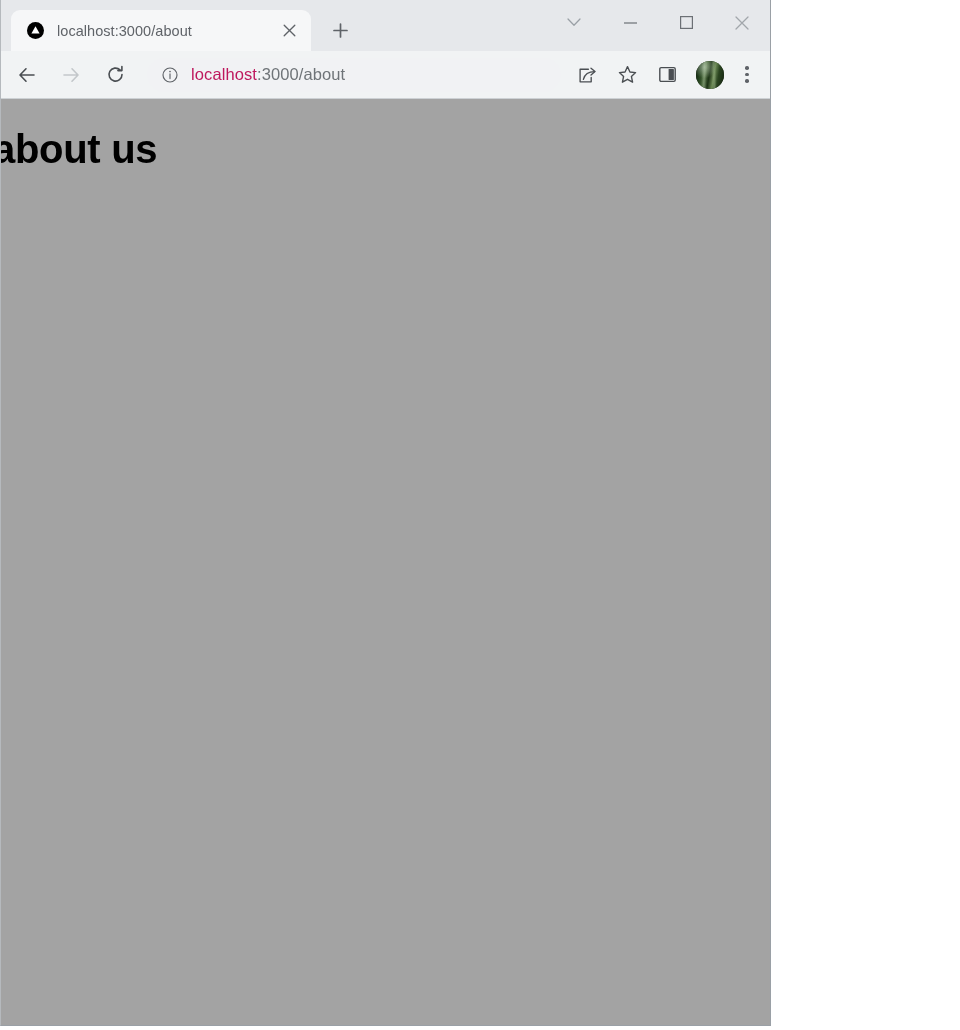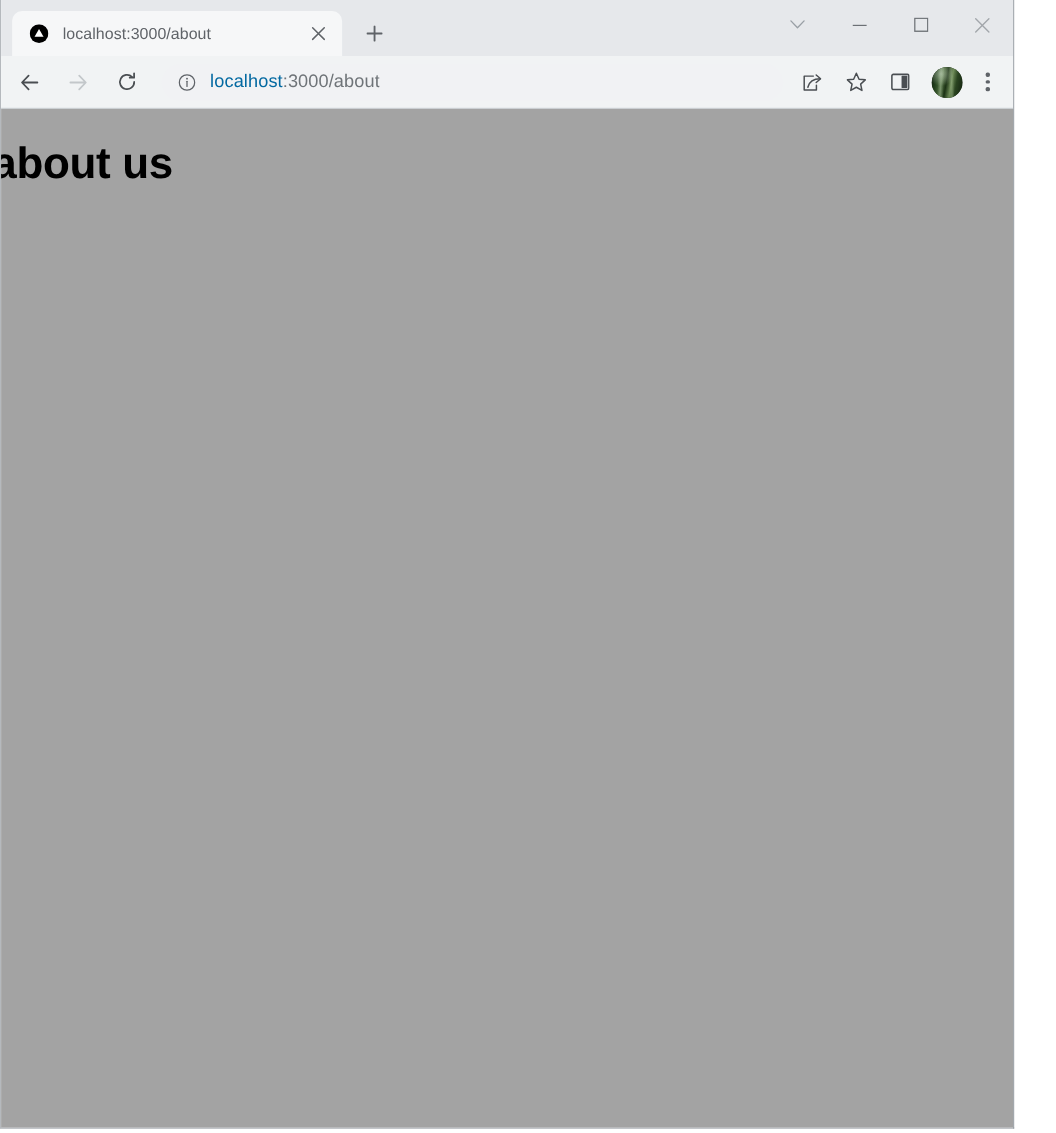--- a/index.html
+++ b/index.html
@@ -13,21 +13,21 @@
     overflow: hidden;
     font-family: "Liberation Sans", sans-serif;
     -webkit-font-smoothing: antialiased;
   }
 
   
   .browser-window {
     position: absolute;
     left: 0;
     top: 0;
-    width: 922px;
+    width: 771px;
     height: 1026px;
     border: 1px solid #9aa0a6;
     border-top: none;
     border-left: 1px solid #b5b9bd;
     box-sizing: border-box;
     background: #ffffff;
     display: flex;
     flex-direction: column;
   }
 
@@ -157,21 +157,21 @@
     justify-content: center;
   }
   .omnibox-url {
     font-size: 16.5px;
     color: #6f7478;
     white-space: nowrap;
     overflow: hidden;
     text-overflow: ellipsis;
     letter-spacing: 0.1px;
   }
-  .omnibox-url .host { color: #0369a1; }
+  .omnibox-url .host { color: #be185d; }
 
   .tb-actions { display: flex; align-items: center; flex: 0 0 auto; }
   .tb-btn {
     width: 34px;
     height: 34px;
     display: flex;
     align-items: center;
     justify-content: center;
     border-radius: 50%;
     margin: 0 3px;

